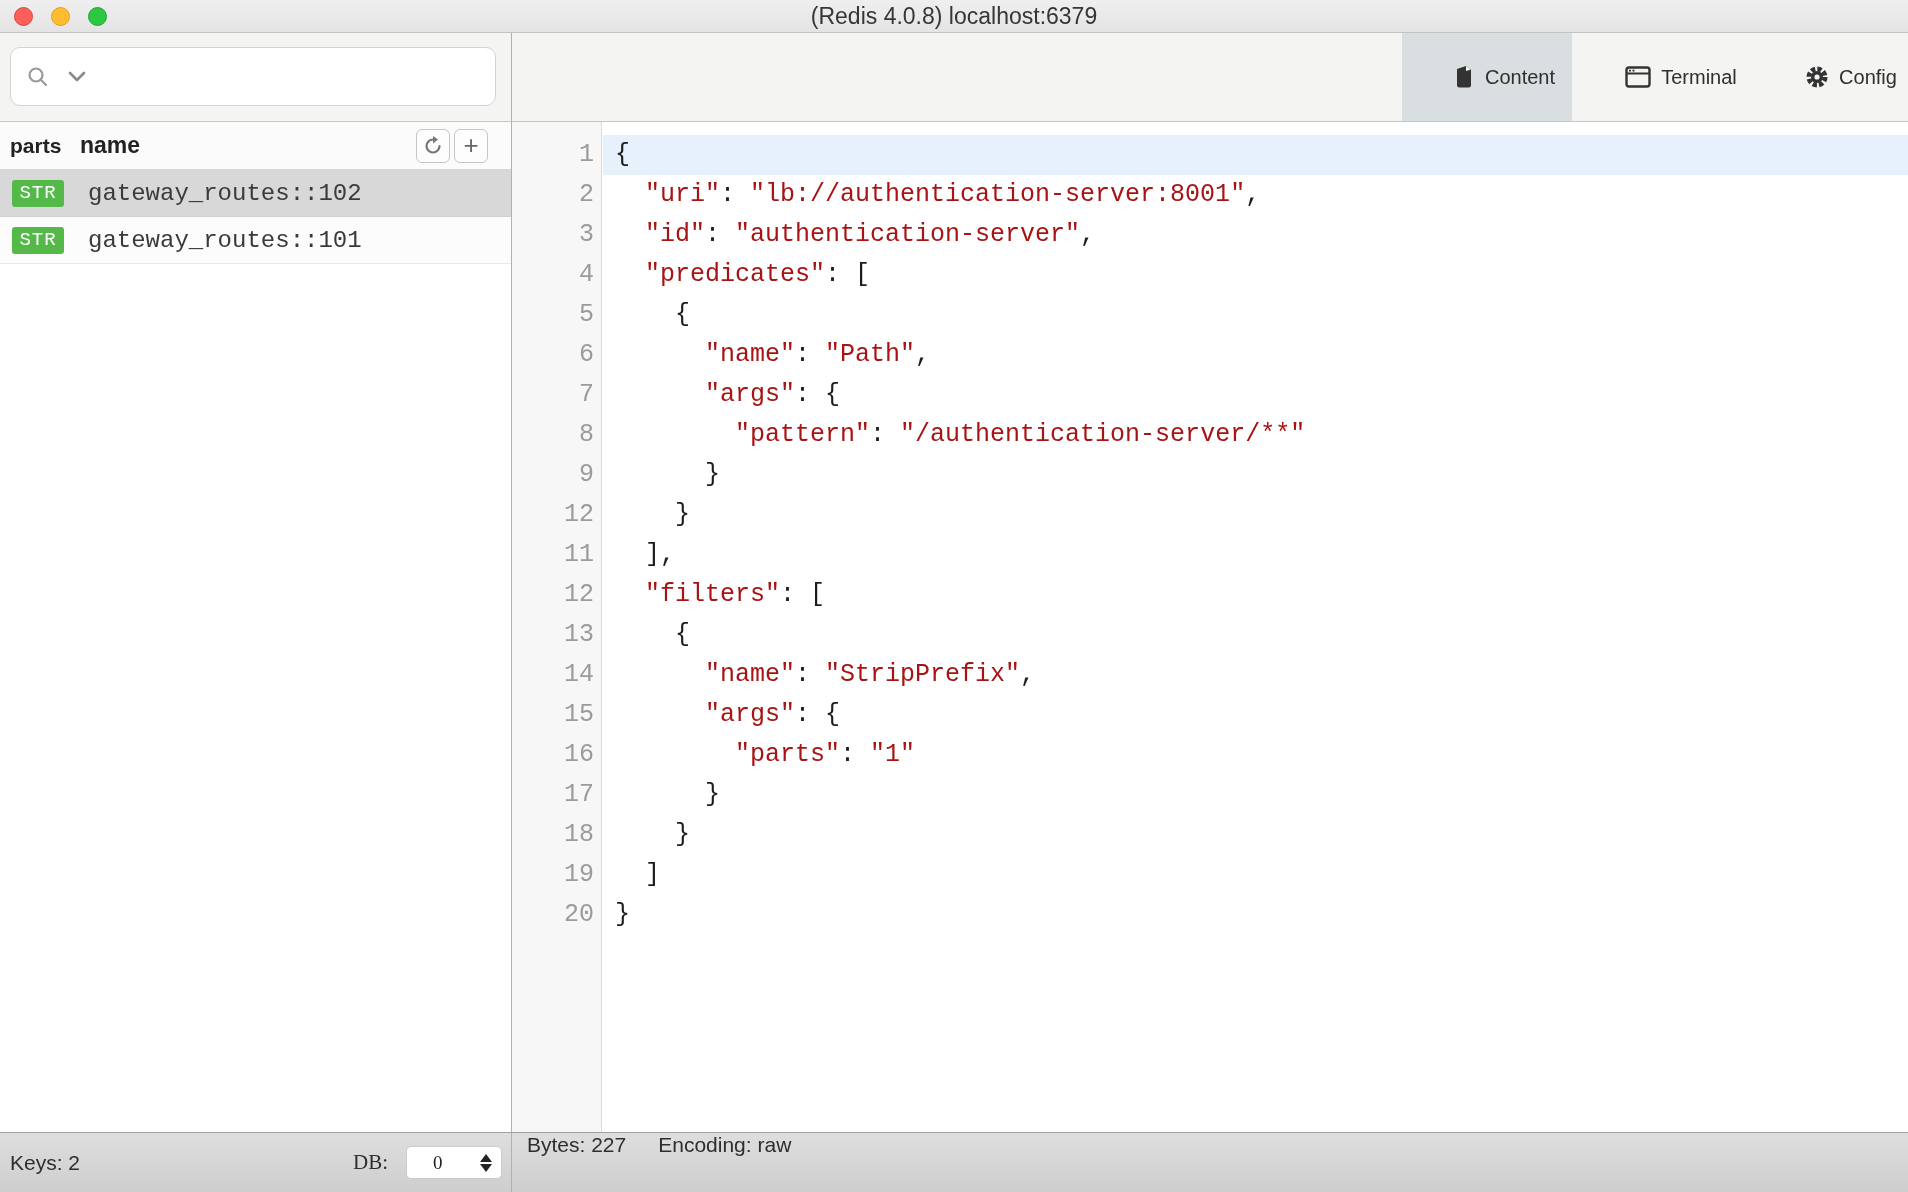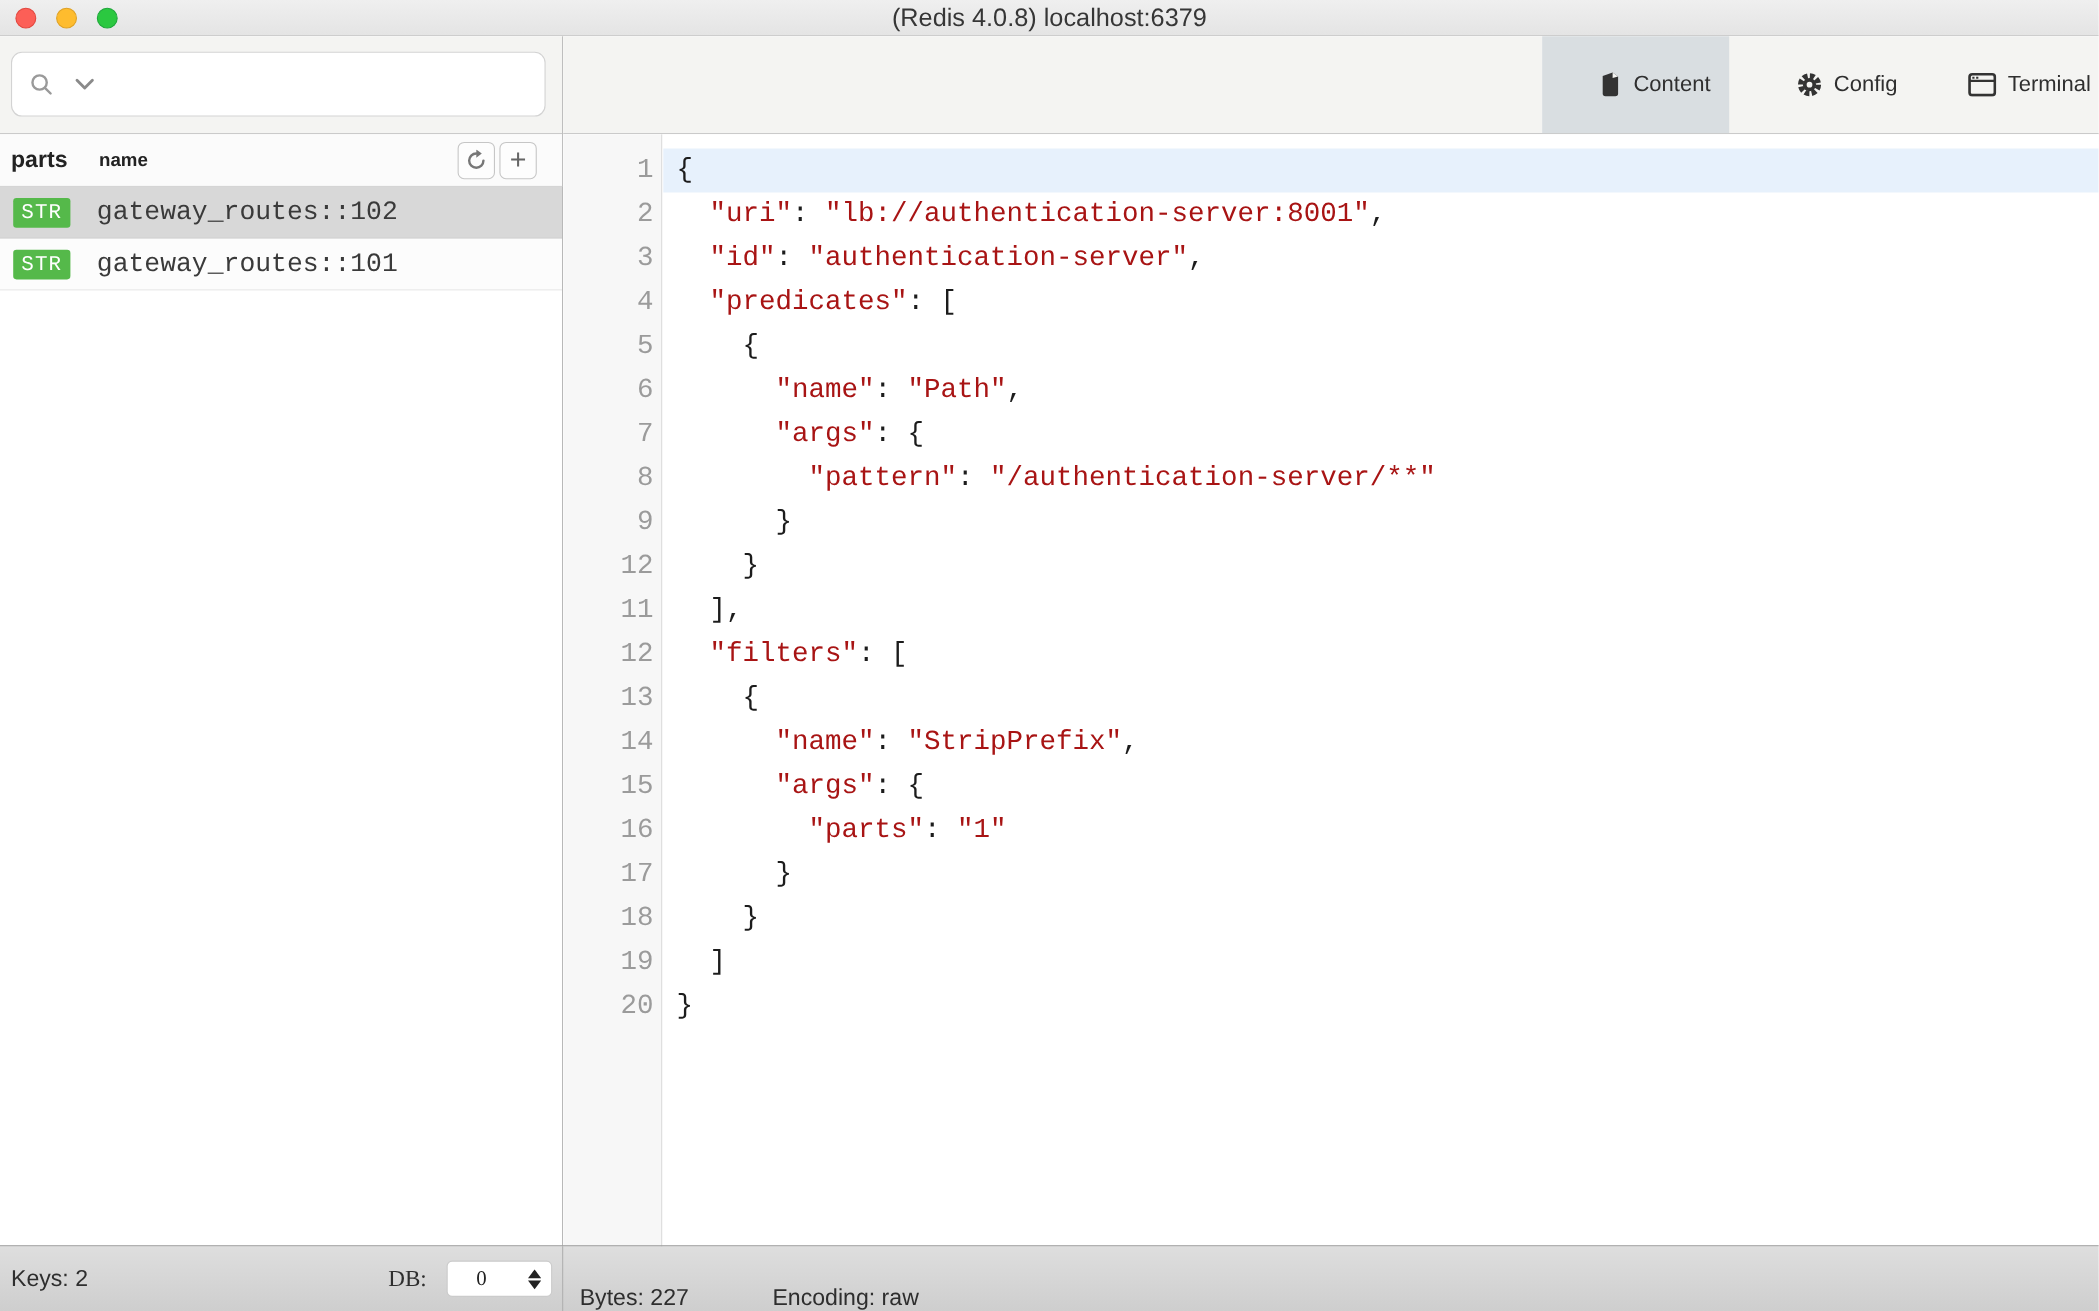--- a/index.html
+++ b/index.html
@@ -28,21 +28,21 @@
   .searchbox { position:absolute; left:10px; top:14px; width:486px; height:59px;
     background:#fff; border:1px solid #d3d3d3; border-radius:10px;
     display:flex; align-items:center; padding:0 16px; }
   .searchbox .mag { flex:0 0 auto; margin-right:10px; }
   .search-placeholder { flex:1; font-size:23px; color:#9e9e9e; white-space:nowrap; overflow:hidden; }
   .searchbox .chev { flex:0 0 auto; margin-left:8px; }
 
   .keytable-header { height:48px; background:#fbfbfb; border-bottom:1px solid #d5d5d5;
     position:relative; display:flex; align-items:center; }
   .col-type { position:absolute; left:10px; font-size:21px; font-weight:bold; color:#222; }
-  .col-name { position:absolute; left:90px; font-size:17px; font-weight:bold; color:#222; }
+  .col-name { position:absolute; left:80px; font-size:23px; font-weight:bold; color:#222; }
   .hdr-btn { position:absolute; top:7px; width:34px; height:34px; border:1px solid #c6c6c6;
     border-radius:6px; background:#fdfdfd; display:flex; align-items:center; justify-content:center;
     color:#777; }
   .hdr-btn.refresh { left:416px; }
   .hdr-btn.add { left:454px; font-size:26px; line-height:26px; color:#666; padding-bottom:3px; }
 
   .key-rows { flex:1; overflow:hidden; }
   .key-row { height:47px; display:flex; align-items:center; background:#fcfcfc;
     border-bottom:1px solid #e9e9e9; }
   .key-row.selected { background:#d8d8d8; border-bottom:1px solid #d0d0d0; }
@@ -96,21 +96,21 @@
   .db-group { position:absolute; right:9px; display:flex; align-items:center;font-family:Liberation Serif, serif; }
   .db-label { font-size:21px; color:#2e2e2e; margin-right:18px; }
   .db-select { width:96px; height:33px; background:#fff; border:1px solid #cbcbcb; border-radius:5px;
     position:relative; display:flex; align-items:center; }
   .db-value { font-size:19px; color:#222; margin-left:26px; }
   .db-arrows { position:absolute; right:9px; display:flex; flex-direction:column; gap:2px; }
   .tri-up { width:0; height:0; border-left:6px solid transparent; border-right:6px solid transparent;
     border-bottom:8px solid #222; }
   .tri-down { width:0; height:0; border-left:6px solid transparent; border-right:6px solid transparent;
     border-top:8px solid #222; }
-  .status-right { flex:1; display:flex; align-items:flex-end;gap:44px; }
+  .status-right { flex:1; display:flex; align-items:flex-start; }
   .status-bytes { margin-left:15px; font-size:21px; color:#2e2e2e; }
   .status-encoding { margin-left:32px; font-size:21px; color:#2e2e2e; }
 </style>
 </head>
 <body>
 
 <div class="window">
 
   <div class="titlebar">
     <div class="traffic">
@@ -164,36 +164,36 @@
 
     <div class="rightpanel">
       <div class="right-toolbar">
         <div class="tab tab-content active">
           <svg width="22" height="24" viewBox="0 0 22 24">
             <path d="M4 4 L13 1 L18 4.5 L18 20 Q18 22.5 15.5 22.5 L6.5 22.5 Q4 22.5 4 20 Z" fill="#333"></path>
             <path d="M13 1 L18 4.5 L13 6 Z" fill="#f4f4f2"></path>
           </svg>
           <span>Content</span>
         </div>
-        <div class="tab tab-config">
-          <svg width="24" height="24" viewBox="0 0 24 24">
-            <circle cx="12" cy="12" r="8" fill="none" stroke="#333" stroke-width="5" stroke-dasharray="4.2 2.1"></circle>
-            <circle cx="12" cy="12" r="6" fill="#333"></circle>
-            <circle cx="12" cy="12" r="2.6" fill="#f4f4f2"></circle>
-          </svg>
-          <span>Config</span>
-        </div>
         <div class="tab tab-terminal">
           <svg width="26" height="22" viewBox="0 0 26 22">
             <rect x="1.5" y="1.5" width="23" height="19" rx="2.5" fill="none" stroke="#333" stroke-width="2.4"></rect>
             <line x1="1.5" y1="7.5" x2="24.5" y2="7.5" stroke="#333" stroke-width="2"></line>
             <line x1="4" y1="4.6" x2="6" y2="4.6" stroke="#333" stroke-width="1.8"></line>
             <line x1="7.5" y1="4.6" x2="9.5" y2="4.6" stroke="#333" stroke-width="1.8"></line>
           </svg>
           <span>Terminal</span>
+        </div>
+        <div class="tab tab-config">
+          <svg width="24" height="24" viewBox="0 0 24 24">
+            <circle cx="12" cy="12" r="8" fill="none" stroke="#333" stroke-width="5" stroke-dasharray="4.2 2.1"></circle>
+            <circle cx="12" cy="12" r="6" fill="#333"></circle>
+            <circle cx="12" cy="12" r="2.6" fill="#f4f4f2"></circle>
+          </svg>
+          <span>Config</span>
         </div>
       </div>
 
       <div class="editor">
         <div class="gutter"></div>
         <div class="lines-wrap">
             <div class="eline active" style="top: 0px;">
               <div class="lnum">1</div>
               <div class="lcode"><span class="tok-pun">{</span></div>
             </div>

